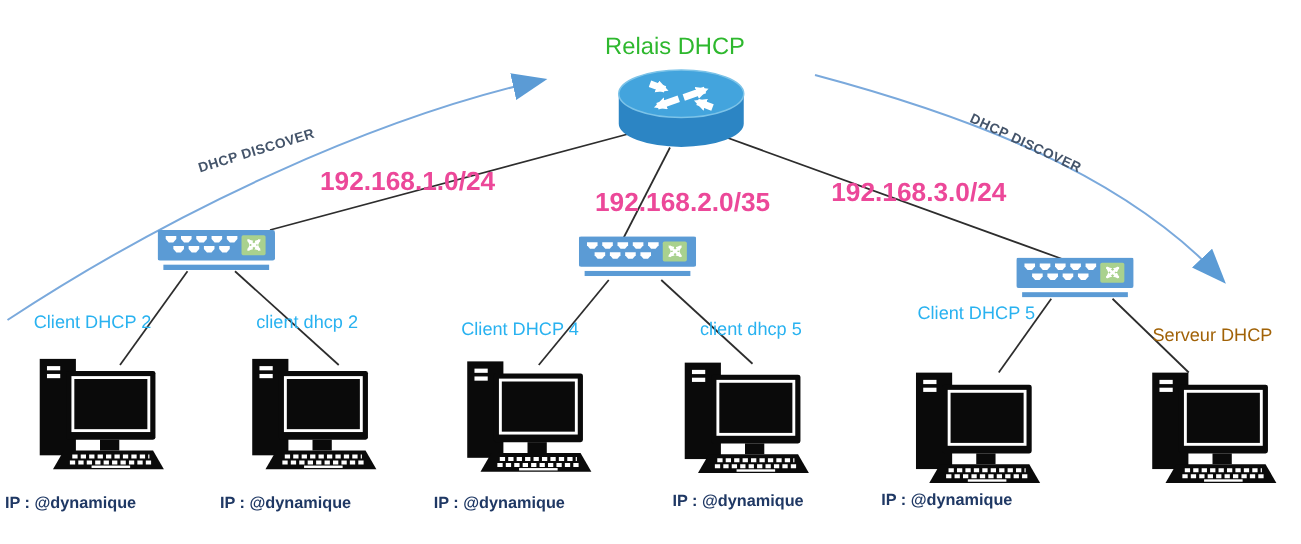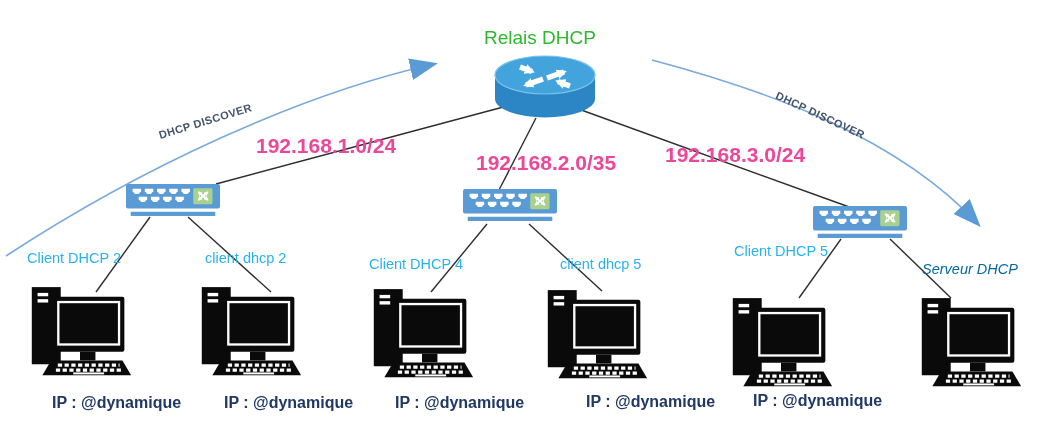--- a/index.html
+++ b/index.html
@@ -19,23 +19,23 @@
   .discover-label{
     font-size:11px;font-weight:bold;color:#44546a;letter-spacing:.4px;
     white-space:nowrap;transform-origin:center center;
   }
   .discover-left{left:157px;top:115px;transform:rotate(-17deg);}
   .discover-right{left:772px;top:109px;transform:rotate(25deg);}
   .host-name{
     font-size:14.5px;font-weight:normal;white-space:nowrap;
   }
   .host-name.client{color:#29b2f0;}
-  .host-name.server{color:#0369a1;font-style:italic;}
+  .host-name.server{color:#a16207;}
   .ip-label{
-    font-size:16px;font-weight:bold;color:#1f3864;white-space:nowrap;margin-left:48px;
+    font-size:13px;font-weight:bold;color:#1f3864;white-space:nowrap;
   }
   svg.device{display:block;}
 </style>
 </head>
 <body>
 
 <div class="canvas">
 
   <svg width="0" height="0" style="position:absolute" aria-hidden="true">
     <defs>

